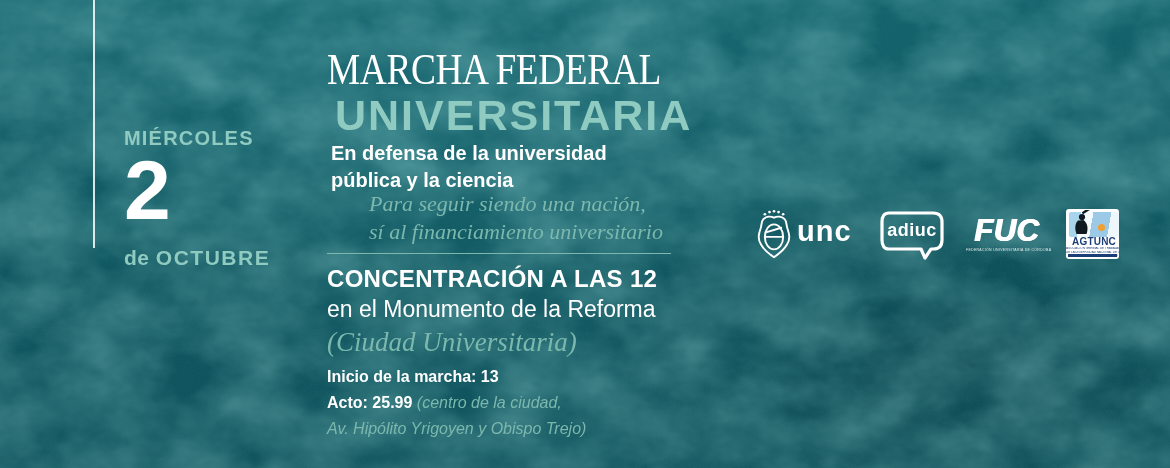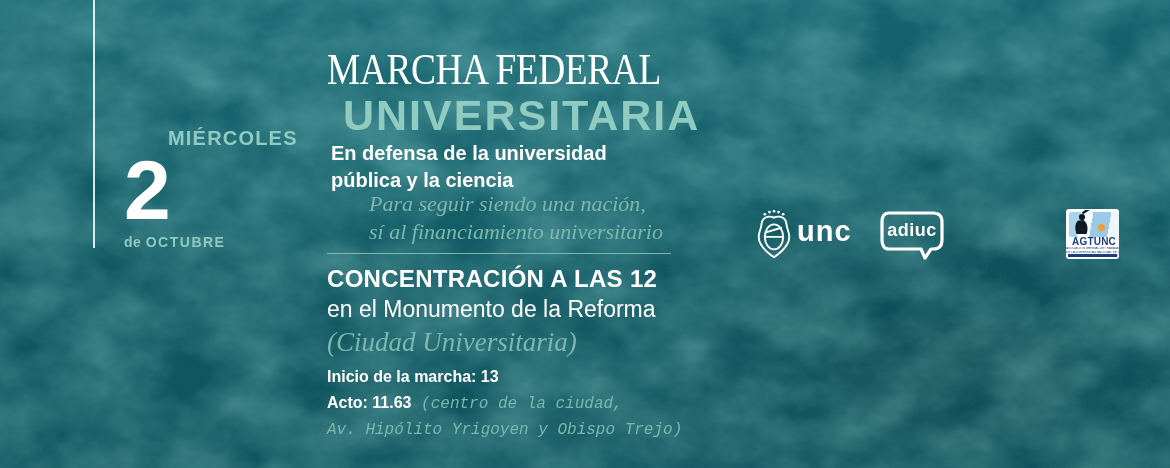--- a/index.html
+++ b/index.html
@@ -11,42 +11,42 @@
     background-color:#0f5760;
     background-image:
       radial-gradient(ellipse 700px 300px at 38% 16%, rgba(34,112,122,.55), rgba(34,112,122,0) 70%),
       radial-gradient(ellipse 520px 280px at 82% 78%, rgba(9,58,68,.5), rgba(9,58,68,0) 72%),
       linear-gradient(180deg,#12606a 0%,#0e535d 58%,#0c4e58 100%);
   }
   .texture{position:absolute;inset:0;pointer-events:none;}
   
   .vline{position:absolute;left:93px;top:0;width:2px;height:248px;background:rgba(242,250,248,.88);}
   .date{position:absolute;left:124px;top:128px;color:#8fcbc0;}
-  .date .weekday{font-size:20px;font-weight:700;letter-spacing:1.2px;line-height:20px;margin-left:44px;}
+  .date .weekday{font-size:20px;font-weight:700;letter-spacing:1.2px;line-height:20px;}
   .date .day{font-size:84px;font-weight:700;color:#fff;line-height:72px;margin-top:6px;letter-spacing:-1px;}
-  .date .month{font-size:14px;font-weight:600;letter-spacing:.5px;margin-top:8px;}
+  .date .month{font-size:21px;font-weight:600;letter-spacing:.5px;margin-top:20px;}
   .date .month .caps{letter-spacing:1.5px;}
   
   .main{position:absolute;left:327px;top:0;width:420px;color:#fff;}
   .title1{position:absolute;left:0;top:48px;font-family:"Liberation Serif",serif;font-weight:400;
           font-size:44px;line-height:44px;color:#fff;letter-spacing:-0.5px;white-space:nowrap;
           transform:scaleX(.85);transform-origin:left top;}
-  .title2{position:absolute;left:16px;top:94px;font-size:43px;line-height:42px;font-weight:700;
+  .title2{position:absolute;left:8px;top:94px;font-size:43px;line-height:42px;font-weight:700;
           color:#8fcbc0;letter-spacing:2px;white-space:nowrap;}
   .subtitle{position:absolute;left:4px;top:140px;font-size:20px;line-height:27px;font-weight:700;color:#fff;}
   .tagline{position:absolute;left:2px;top:190px;font-family:"Liberation Serif",serif;font-style:italic;
            font-size:22px;line-height:28px;color:#7cb8ae;margin-left:40px;}
   .rule{position:absolute;left:0;top:253px;width:344px;height:1px;background:#7cb8ae;}
   .meet-heading{position:absolute;left:0;top:265px;font-size:24px;font-weight:700;letter-spacing:.3px;color:#fff;white-space:nowrap;}
   .meet-location{position:absolute;left:0;top:296px;font-size:23px;font-weight:400;color:#fff;white-space:nowrap;}
   .meet-note{position:absolute;left:0;top:327px;font-family:"Liberation Serif",serif;font-style:italic;
              font-size:27px;color:#7cb8ae;white-space:nowrap;}
   .schedule{position:absolute;left:0;top:364px;font-size:16px;line-height:26px;color:#fff;white-space:nowrap;}
   .schedule .b{font-weight:700;}
-  .schedule .it{font-family:Liberation Mono, monospace;font-style:italic;font-weight:400;color:#7cb8ae;}
+  .schedule .it{font-family:Liberation Sans, sans-serif;font-style:italic;font-weight:400;color:#7cb8ae;}
   
   .logo{position:absolute;color:#fff;}
   .unc-logo{left:752px;top:208px;width:100px;height:50px;}
   .unc-crest{position:absolute;left:0;top:0;}
   .unc-label{position:absolute;left:45px;top:9px;font-size:29px;font-weight:700;letter-spacing:1px;line-height:29px;}
   .adiuc-logo{left:879px;top:210px;width:66px;height:50px;}
   .adiuc-label{position:absolute;left:0;top:10px;width:66px;text-align:center;font-size:18px;font-weight:700;letter-spacing:.5px;}
   .fuc-logo{left:966px;top:216px;width:82px;text-align:center;}
   .fuc-label{font-size:31px;line-height:30px;font-weight:700;font-style:italic;letter-spacing:.5px;
              text-shadow:.6px 0 0 #fff,-.6px 0 0 #fff;}
@@ -100,21 +100,21 @@
     <div class="tagline">
       <div>Para seguir siendo una nación,</div>
       <div>sí al financiamiento universitario</div>
     </div>
     <div class="rule"></div>
     <div class="meet-heading">CONCENTRACIÓN A LAS 12</div>
     <div class="meet-location">en el Monumento de la Reforma</div>
     <div class="meet-note">(Ciudad Universitaria)</div>
     <div class="schedule">
       <div class="b">Inicio de la marcha: 13</div>
-      <div><span class="b">Acto: 11.63</span><span class="it">  (centro de la ciudad,</span></div>
+      <div><span class="b">Acto: 25.99</span><span class="it">  (centro de la ciudad,</span></div>
       <div class="it">Av. Hipólito Yrigoyen y Obispo Trejo)</div>
     </div>
   </div>
 
   <div class="logo unc-logo">
     <svg class="unc-crest" width="44" height="52" viewBox="0 0 44 54">
       <g fill="none" stroke="#fff" stroke-width="2" stroke-linecap="round">
         <circle cx="12.5" cy="6.5" r="1.4" fill="#fff" stroke="none"></circle>
         <circle cx="17.3" cy="4.2" r="1.4" fill="#fff" stroke="none"></circle>
         <circle cx="22" cy="3.4" r="1.4" fill="#fff" stroke="none"></circle>
@@ -129,20 +129,24 @@
     <div class="unc-label">unc</div>
   </div>
 
   <div class="logo adiuc-logo">
     <svg width="66" height="50" viewBox="0 0 66 50">
       <path d="M10,3 H54 Q63,3 63,12 V30 Q63,39 54,39 H52 L46,48 L42,39 H10 Q3,39 3,30 V12 Q3,3 10,3 Z" fill="none" stroke="#fff" stroke-width="3.2" stroke-linejoin="round"></path>
     </svg>
     <div class="adiuc-label">adiuc</div>
   </div>
 
+  <div class="logo fuc-logo">
+    <div class="fuc-label">FUC</div>
+    <div class="fuc-sub">FEDERACIÓN UNIVERSITARIA DE CÓRDOBA</div>
+  </div>
 
   <div class="logo agtunc-logo">
     <div class="agtunc-flag">
       <div class="agtunc-sun"></div>
     </div>
     <svg class="agtunc-fig" width="30" height="28" viewBox="0 0 30 28">
       <g fill="#101820" stroke="none">
         <circle cx="15" cy="7" r="3.1"></circle>
         <path d="M11,10.5 C8,13.5 7.5,18.5 9.5,24 L19.5,24 C21.5,18.5 20.5,13 16.5,10 Z"></path>
         <rect x="15" y="2.2" width="10.5" height="2.4" rx="1.2" transform="rotate(-32 15 3)"></rect>

